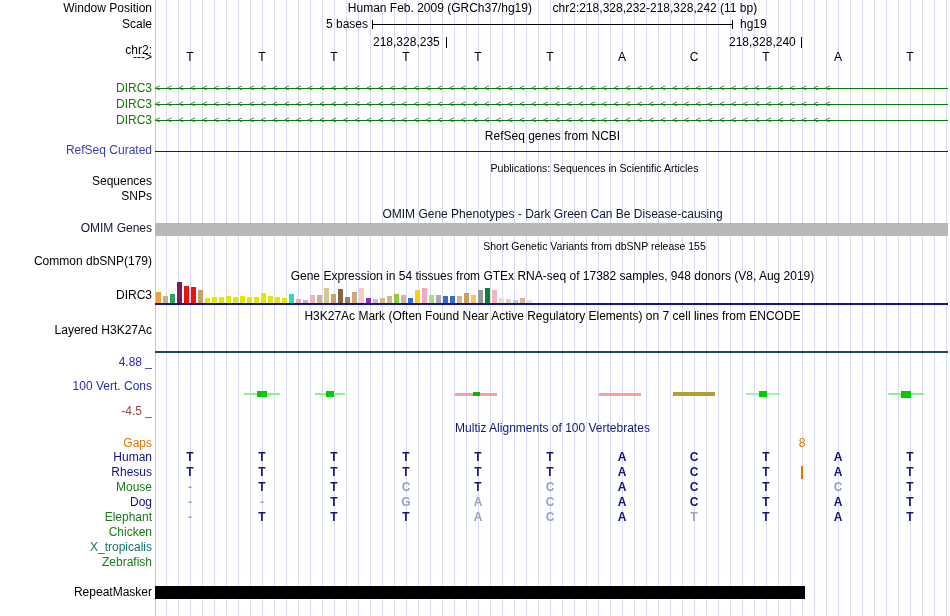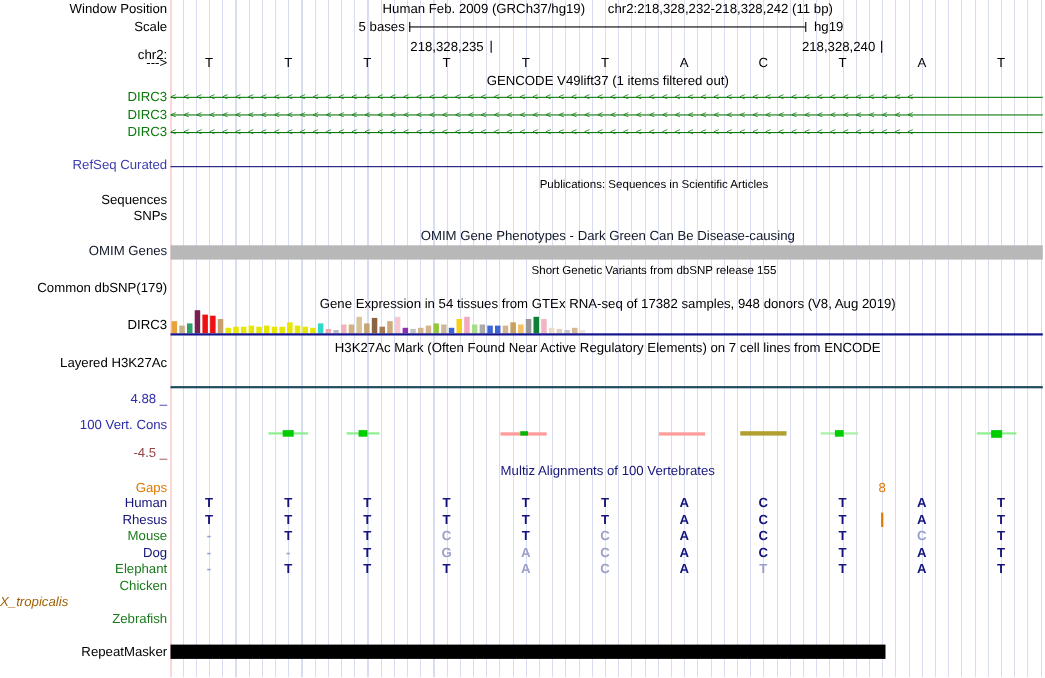--- a/index.html
+++ b/index.html
@@ -64,28 +64,28 @@
       <div style="position: absolute; left: 370px; top: 0px; width: 72px; text-align: center; height: 13px; line-height: 13px;">T</div>
       <div style="position: absolute; left: 442px; top: 0px; width: 72px; text-align: center; height: 13px; line-height: 13px;">T</div>
       <div style="position: absolute; left: 514px; top: 0px; width: 72px; text-align: center; height: 13px; line-height: 13px;">T</div>
       <div style="position: absolute; left: 586px; top: 0px; width: 72px; text-align: center; height: 13px; line-height: 13px;">A</div>
       <div style="position: absolute; left: 658px; top: 0px; width: 72px; text-align: center; height: 13px; line-height: 13px;">C</div>
       <div style="position: absolute; left: 730px; top: 0px; width: 72px; text-align: center; height: 13px; line-height: 13px;">T</div>
       <div style="position: absolute; left: 802px; top: 0px; width: 72px; text-align: center; height: 13px; line-height: 13px;">A</div>
       <div style="position: absolute; left: 874px; top: 0px; width: 72px; text-align: center; height: 13px; line-height: 13px;">T</div>
     </div>
 
-  <div class="abs title" style="top:67px">GENCODE V49lift37 (1 items filtered out)</div>
   <div class="abs gutter green" style="top:82px">DIRC3</div>
   <div class="abs gutter green" style="top:98px">DIRC3</div>
   <div class="abs gutter green" style="top:114px">DIRC3</div>
   <div class="abs chevrow" style="top:82px">&lt;&lt;&lt;&lt;&lt;&lt;&lt;&lt;&lt;&lt;&lt;&lt;&lt;&lt;&lt;&lt;&lt;&lt;&lt;&lt;&lt;&lt;&lt;&lt;&lt;&lt;&lt;&lt;&lt;&lt;&lt;&lt;&lt;&lt;&lt;&lt;&lt;&lt;&lt;&lt;&lt;&lt;&lt;&lt;&lt;&lt;&lt;&lt;&lt;&lt;&lt;&lt;&lt;&lt;&lt;&lt;&lt;&lt;</div>
   <div class="abs chevrow" style="top:98px">&lt;&lt;&lt;&lt;&lt;&lt;&lt;&lt;&lt;&lt;&lt;&lt;&lt;&lt;&lt;&lt;&lt;&lt;&lt;&lt;&lt;&lt;&lt;&lt;&lt;&lt;&lt;&lt;&lt;&lt;&lt;&lt;&lt;&lt;&lt;&lt;&lt;&lt;&lt;&lt;&lt;&lt;&lt;&lt;&lt;&lt;&lt;&lt;&lt;&lt;&lt;&lt;&lt;&lt;&lt;&lt;&lt;&lt;</div>
   <div class="abs chevrow" style="top:114px">&lt;&lt;&lt;&lt;&lt;&lt;&lt;&lt;&lt;&lt;&lt;&lt;&lt;&lt;&lt;&lt;&lt;&lt;&lt;&lt;&lt;&lt;&lt;&lt;&lt;&lt;&lt;&lt;&lt;&lt;&lt;&lt;&lt;&lt;&lt;&lt;&lt;&lt;&lt;&lt;&lt;&lt;&lt;&lt;&lt;&lt;&lt;&lt;&lt;&lt;&lt;&lt;&lt;&lt;&lt;&lt;&lt;&lt;</div>
 
+  <div class="abs title" style="top:130px">RefSeq genes from NCBI</div>
   <div class="abs gutter slate" style="top:144px">RefSeq Curated</div>
   <div class="abs hline" style="left:155px;top:151px;width:793px"></div>
 
   <div class="abs title title-sm" style="top:162px">Publications: Sequences in Scientific Articles</div>
   <div class="abs gutter" style="top:175px">Sequences</div>
   <div class="abs gutter" style="top:190px">SNPs</div>
 
   <div class="abs title dkgreen" style="top:208px">OMIM Gene Phenotypes - Dark Green Can Be Disease-causing</div>
   <div class="abs gutter dkgreen" style="top:222px">OMIM Genes</div>
   <div class="abs" id="omim-bar" style="left: 155px; top: 223px; width: 793px; height: 13px; z-index: 1; background: rgb(184, 184, 184);"></div>
@@ -178,21 +178,21 @@
   <div class="abs title navy" style="top:422px">Multiz Alignments of 100 Vertebrates</div>
   <div class="abs gutter orange" style="top:437px">Gaps</div>
   <div class="abs orange" style="left:795px;top:437px;width:14px;text-align:center;height:13px;line-height:13px;z-index:2">8</div>
   <div id="aln-labels">
       <div style="position: absolute; left: 0px; top: 451px; width: 152px; text-align: right; height: 13px; line-height: 13px; z-index: 2; color: rgb(20, 20, 124);">Human</div>
       <div style="position: absolute; left: 0px; top: 466px; width: 152px; text-align: right; height: 13px; line-height: 13px; z-index: 2; color: rgb(20, 20, 124);">Rhesus</div>
       <div style="position: absolute; left: 0px; top: 481px; width: 152px; text-align: right; height: 13px; line-height: 13px; z-index: 2; color: rgb(26, 122, 26);">Mouse</div>
       <div style="position: absolute; left: 0px; top: 496px; width: 152px; text-align: right; height: 13px; line-height: 13px; z-index: 2; color: rgb(20, 20, 124);">Dog</div>
       <div style="position: absolute; left: 0px; top: 511px; width: 152px; text-align: right; height: 13px; line-height: 13px; z-index: 2; color: rgb(26, 122, 26);">Elephant</div>
       <div style="position: absolute; left: 0px; top: 526px; width: 152px; text-align: right; height: 13px; line-height: 13px; z-index: 2; color: rgb(26, 122, 26);">Chicken</div>
-      <div style="position: absolute; left: 0px; top: 541px; width: 152px; text-align: left; height: 13px; line-height: 13px; z-index: 2; color: #a16207; font-style: italic;">X_tropicalis</div>
+      <div style="position: absolute; left: 0px; top: 541px; width: 152px; text-align: right; height: 13px; line-height: 13px; z-index: 2; color: #0f766e;">X_tropicalis</div>
       <div style="position: absolute; left: 0px; top: 556px; width: 152px; text-align: right; height: 13px; line-height: 13px; z-index: 2; color: rgb(26, 122, 26);">Zebrafish</div>
     </div>
   <div class="abs" id="aln" style="left:0;top:451px;width:950px;height:120px;z-index:2">
       <div style="position: absolute; left: 154px; top: 0px; width: 72px; text-align: center; height: 13px; line-height: 13px; font-weight: bold; color: rgb(20, 20, 124);">T</div>
       <div style="position: absolute; left: 226px; top: 0px; width: 72px; text-align: center; height: 13px; line-height: 13px; font-weight: bold; color: rgb(20, 20, 124);">T</div>
       <div style="position: absolute; left: 298px; top: 0px; width: 72px; text-align: center; height: 13px; line-height: 13px; font-weight: bold; color: rgb(20, 20, 124);">T</div>
       <div style="position: absolute; left: 370px; top: 0px; width: 72px; text-align: center; height: 13px; line-height: 13px; font-weight: bold; color: rgb(20, 20, 124);">T</div>
       <div style="position: absolute; left: 442px; top: 0px; width: 72px; text-align: center; height: 13px; line-height: 13px; font-weight: bold; color: rgb(20, 20, 124);">T</div>
       <div style="position: absolute; left: 514px; top: 0px; width: 72px; text-align: center; height: 13px; line-height: 13px; font-weight: bold; color: rgb(20, 20, 124);">T</div>
       <div style="position: absolute; left: 586px; top: 0px; width: 72px; text-align: center; height: 13px; line-height: 13px; font-weight: bold; color: rgb(20, 20, 124);">A</div>

